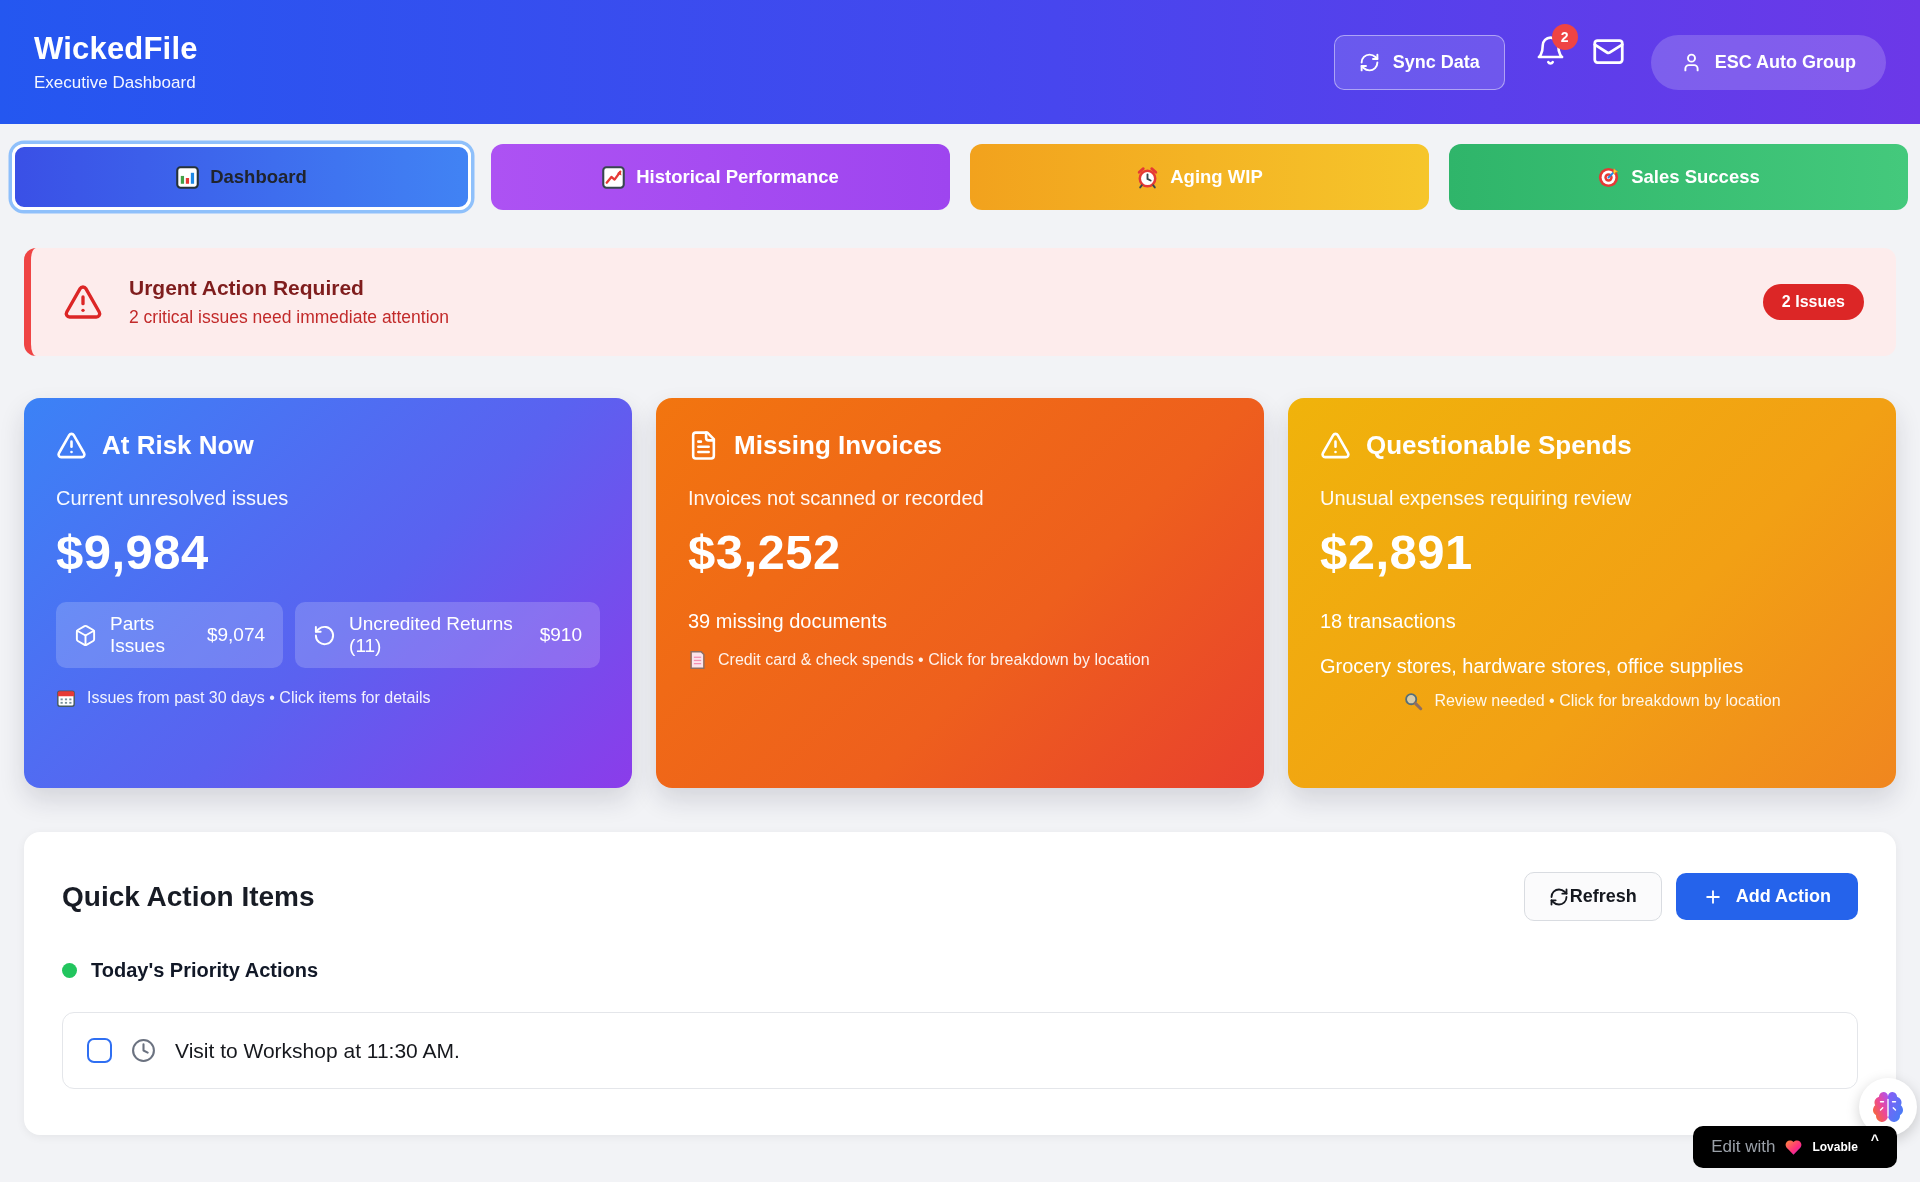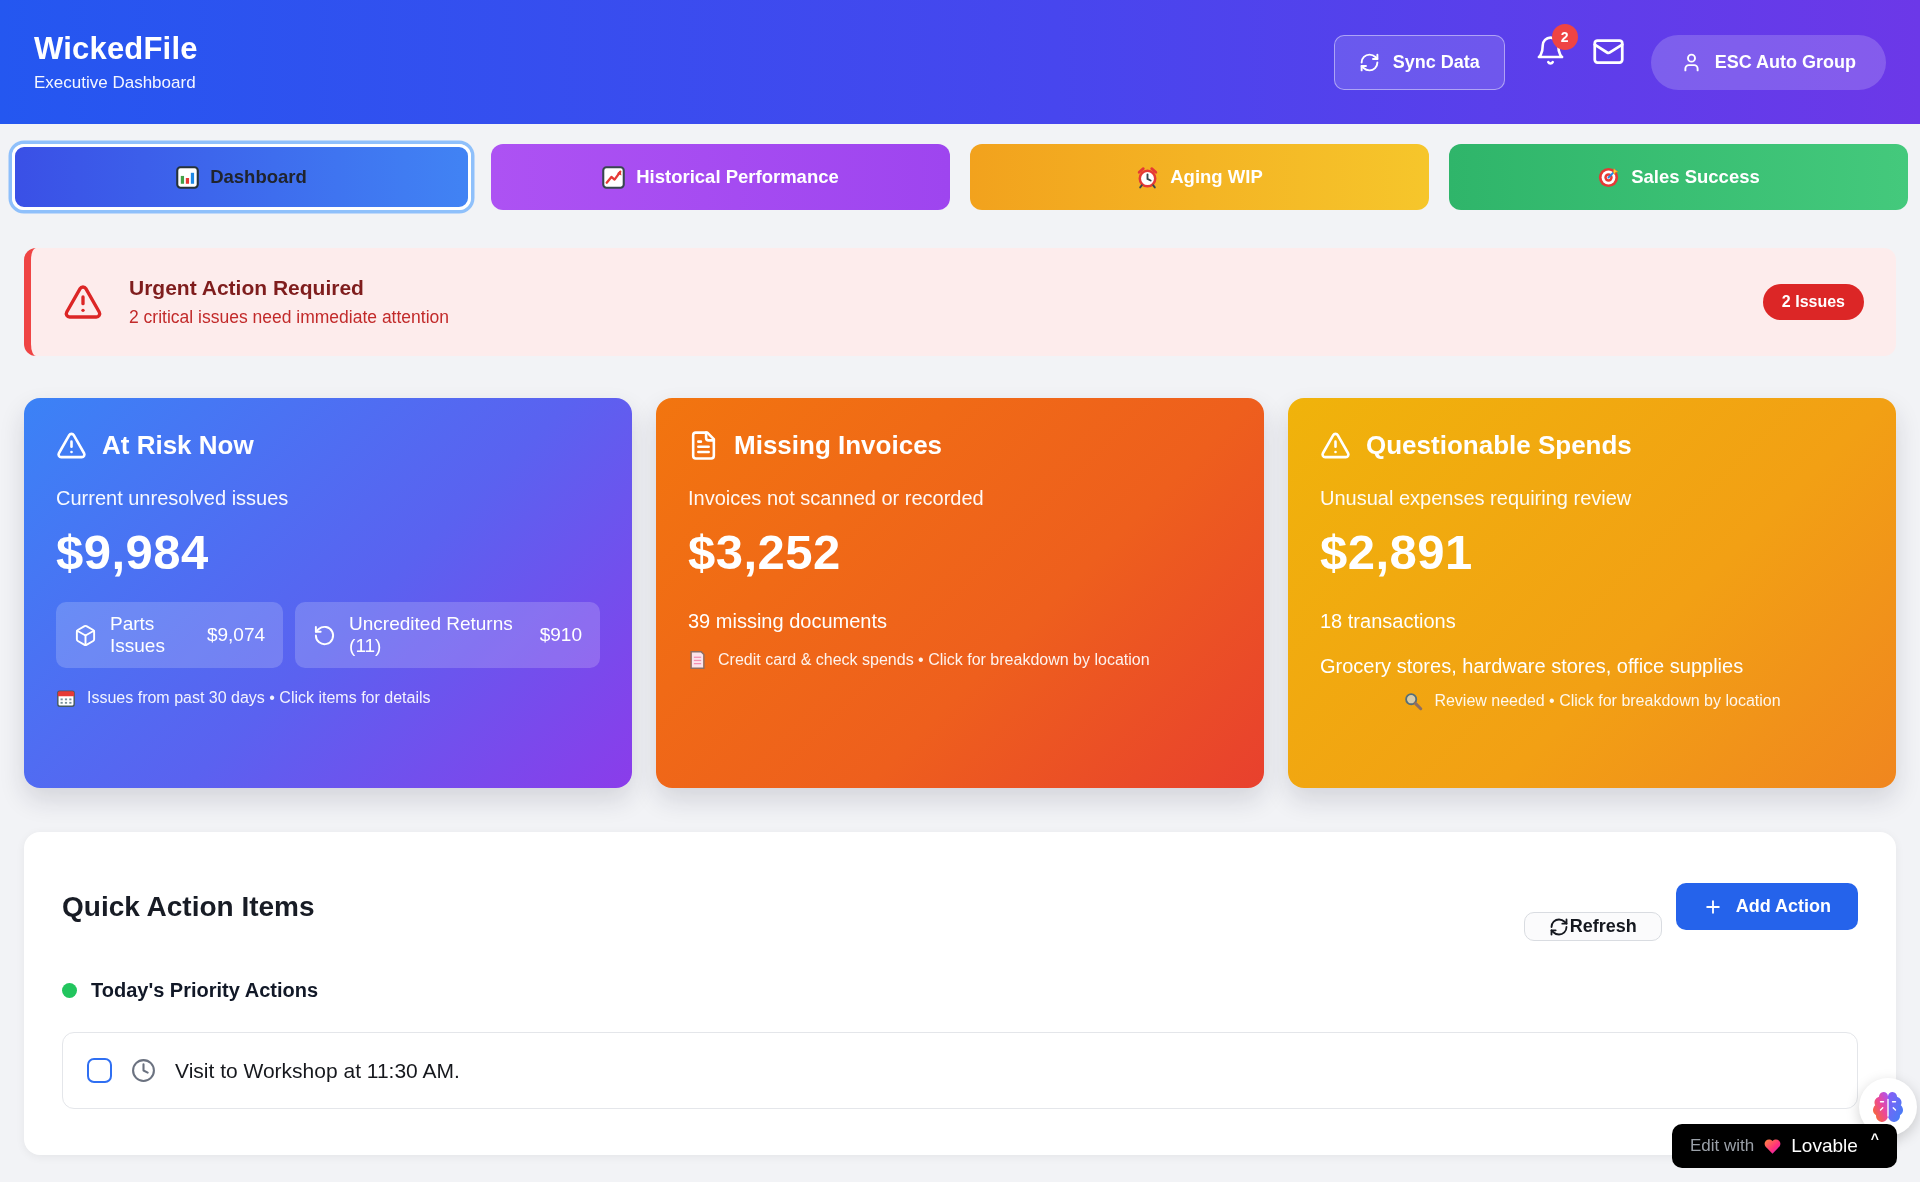--- a/index.html
+++ b/index.html
@@ -129,22 +129,22 @@
     background:#fff; border-radius:16px;
     padding:40px 38px 46px;
     box-shadow:0 2px 10px rgba(0,0,0,.06);
   }
   .quick-head { display:flex; align-items:center; justify-content:space-between; }
   .quick-title { font-size:28px; font-weight:700; color:#181c25; }
   .quick-btns { display:flex; align-items:center; gap:14px; }
   .refresh-btn {
     display:flex; align-items:center; gap:1px;
     background:#fbfbfc; border:1px solid #d9dce1; border-radius:10px;
-    padding:3px 24px; font-family:inherit;
-    font-size:18px; font-weight:600; color:#15181f; cursor:pointer;margin-top:40px;
+    padding:13px 24px; font-family:inherit;
+    font-size:18px; font-weight:600; color:#15181f; cursor:pointer;
   }
   .add-btn {
     display:flex; align-items:center; gap:13px;
     background:#2563eb; border:none; border-radius:10px;
     padding:13px 27px; font-family:inherit;
     font-size:18px; font-weight:600; color:#fff; cursor:pointer;
   }
   .priority-row { margin-top:38px; display:flex; align-items:center; gap:14px; }
   .green-dot { width:15px; height:15px; border-radius:50%; background:#22c55e; }
   .priority-label { font-size:20px; font-weight:700; color:#111827; }
@@ -170,21 +170,21 @@
     z-index:5; cursor:pointer;
   }
   .lovable-badge {
     position:absolute; right:23px; bottom:14px;
     background:#000; border-radius:10px;
     padding:11px 18px;
     display:flex; align-items:center; gap:9px;
     z-index:6; cursor:pointer;
   }
   .lovable-prefix { color:#9aa0a8; font-size:17px; }
-  .lovable-brand { color:#fff; font-size:19px; font-weight:400; }
+  .lovable-brand { color:#fff; font-size:12px; font-weight:700; }
   .lovable-chev { color:#fff; font-size:14px; font-weight:700; transform:translateY(-7px); margin-left:4px; }
 </style>
 </head>
 <body>
 
 <header class="app-header">
   <div class="header-left">
     <div class="app-title">WickedFile</div>
     <div class="app-subtitle">Executive Dashboard</div>
   </div>

